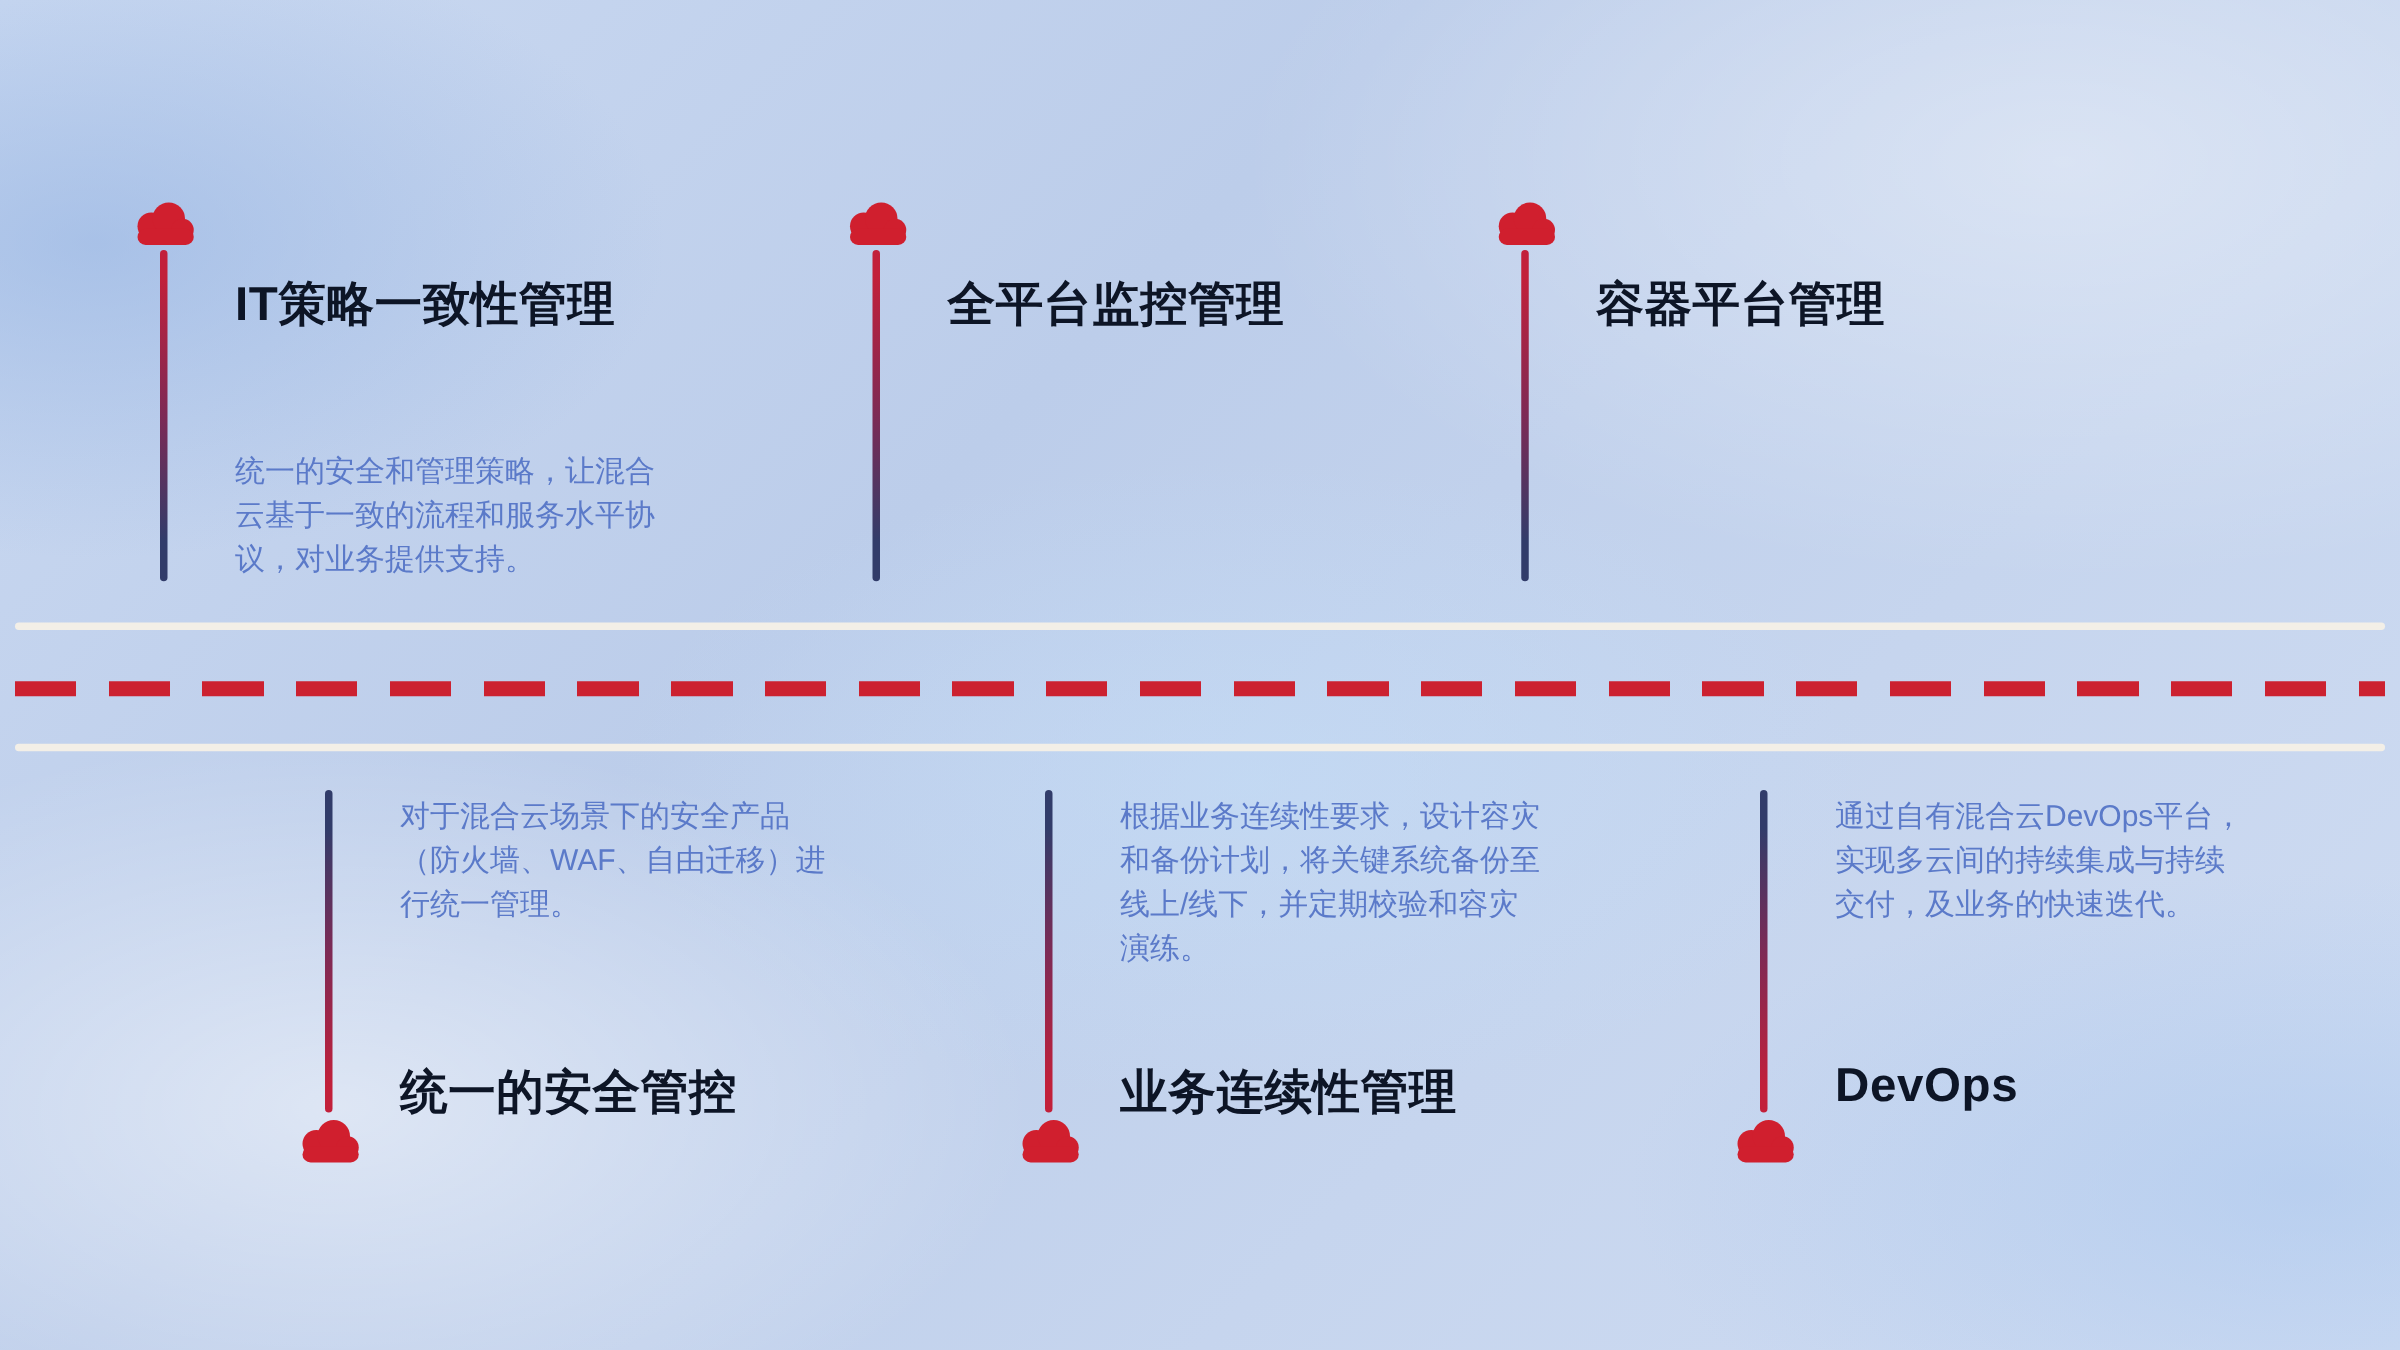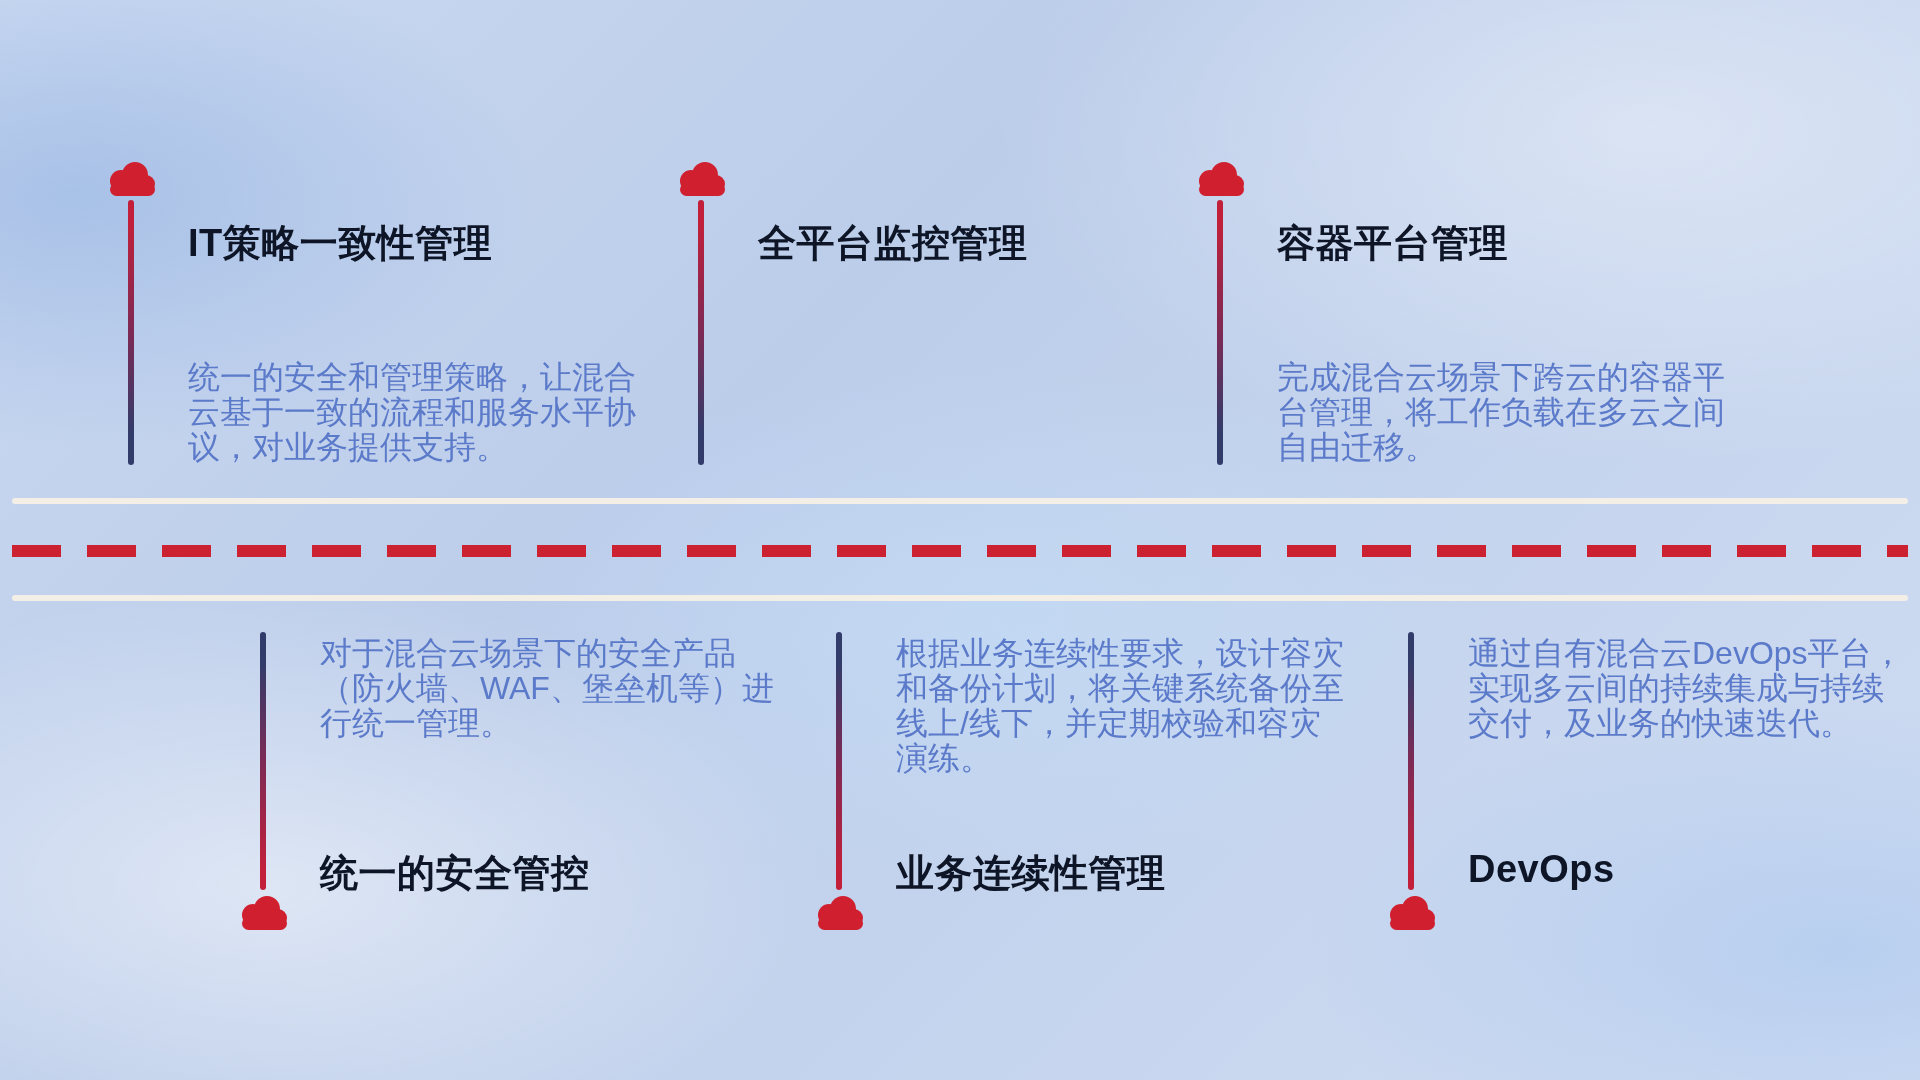--- a/index.html
+++ b/index.html
@@ -71,21 +71,21 @@
     font-size:38px;font-weight:700;
     color:var(--title-color);
     letter-spacing:0.5px;
     white-space:nowrap;
   }
   .top-row .item-title{top:58px;}
   .bottom-row .item-title{top:216px;}
 
   .item-desc{
     position:absolute;left:84px;width:560px;
-    font-size:32px;line-height:35px;
+    font-size:24px;line-height:35px;
     color:var(--description-color);
     white-space:pre-line;
   }
   .top-row .item-desc{top:200px;}
   .bottom-row .item-desc{top:4px;}
 
   
   .item.t1{left:104px;}
   .item.t2{left:674px;}
   .item.t3{left:1193px;}
@@ -135,37 +135,34 @@
     <svg class="cloud" viewBox="0 0 54 38" aria-hidden="true">
       <g fill="currentColor">
         <circle cx="17" cy="21" r="11"></circle>
         <circle cx="31" cy="15" r="13"></circle>
         <circle cx="42" cy="24" r="9"></circle>
         <rect x="6" y="23" width="45" height="13" rx="6.5"></rect>
       </g>
     </svg>
     <div class="vline"></div>
     <div class="item-title">容器平台管理</div>
-    <div class="item-desc">完成混合云场景下跨云的容器平
-台管理，将工作负载在多云之间
-自由迁移。</div>
   </div>
 
   <div class="item bottom-row b1">
     <div class="vline"></div>
     <svg class="cloud" viewBox="0 0 54 38" aria-hidden="true">
       <g fill="currentColor">
         <circle cx="17" cy="21" r="11"></circle>
         <circle cx="31" cy="15" r="13"></circle>
         <circle cx="42" cy="24" r="9"></circle>
         <rect x="6" y="23" width="45" height="13" rx="6.5"></rect>
       </g>
     </svg>
     <div class="item-desc">对于混合云场景下的安全产品
-（防火墙、WAF、堡垒机等）进
+（防火墙、WAF、自由迁移）进
 行统一管理。</div>
     <div class="item-title">统一的安全管控</div>
   </div>
 
   <div class="item bottom-row b2">
     <div class="vline"></div>
     <svg class="cloud" viewBox="0 0 54 38" aria-hidden="true">
       <g fill="currentColor">
         <circle cx="17" cy="21" r="11"></circle>
         <circle cx="31" cy="15" r="13"></circle>

